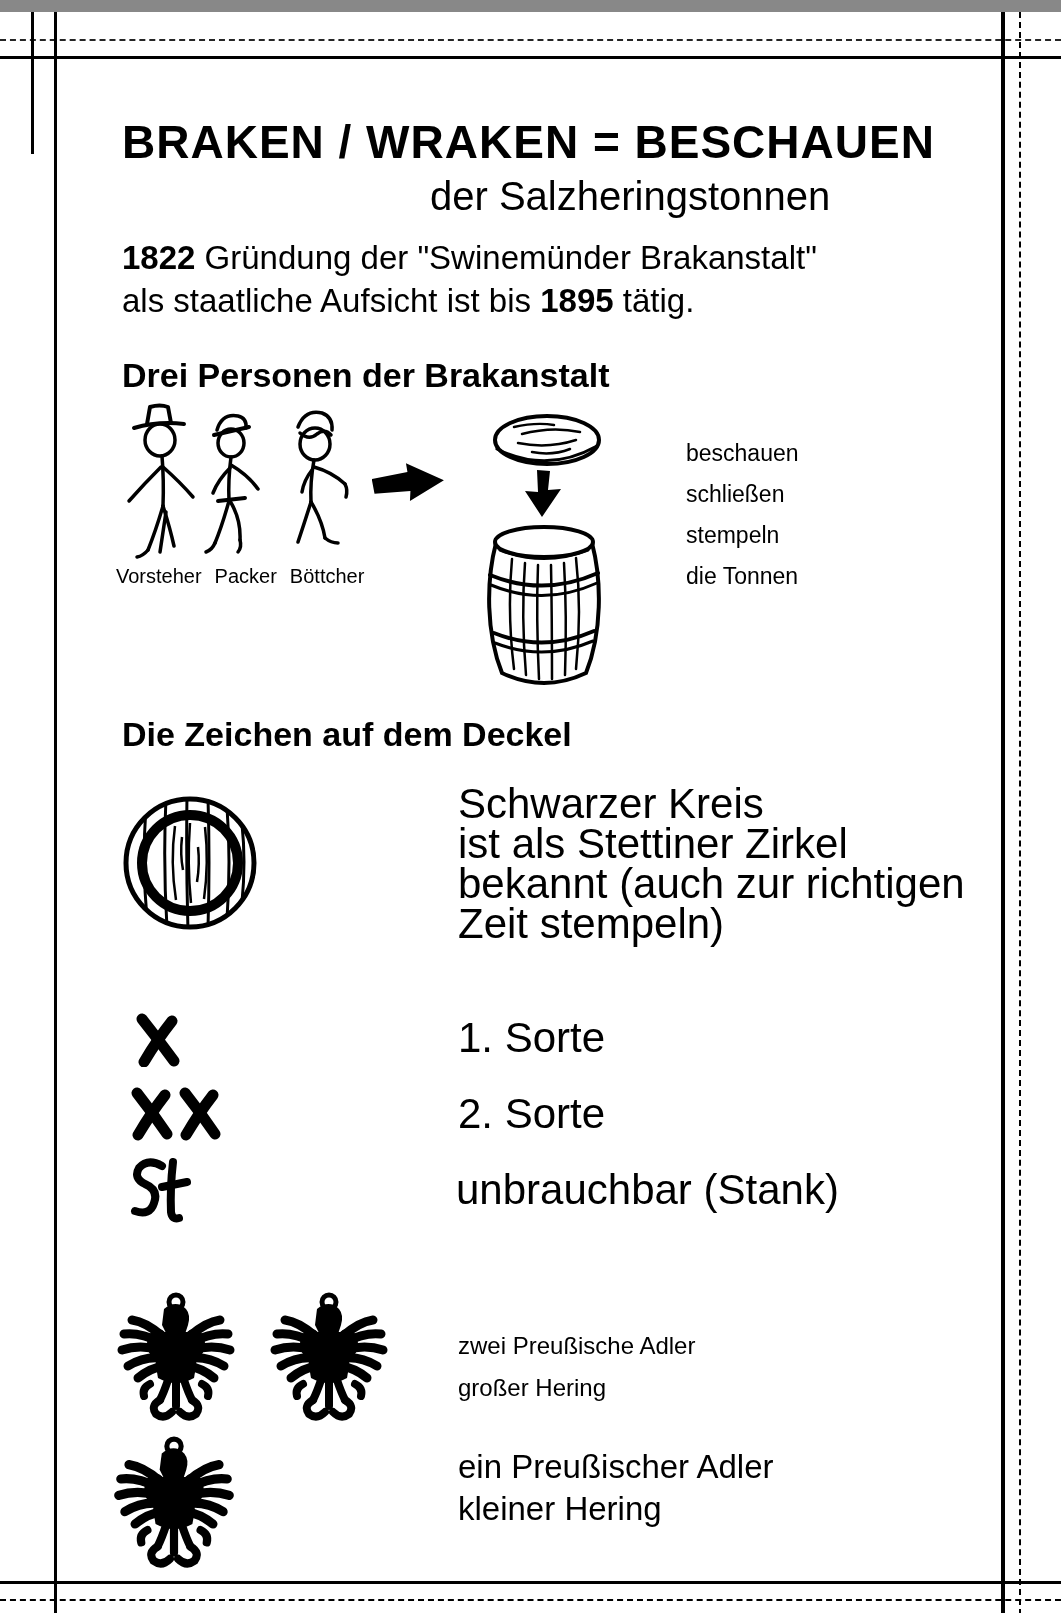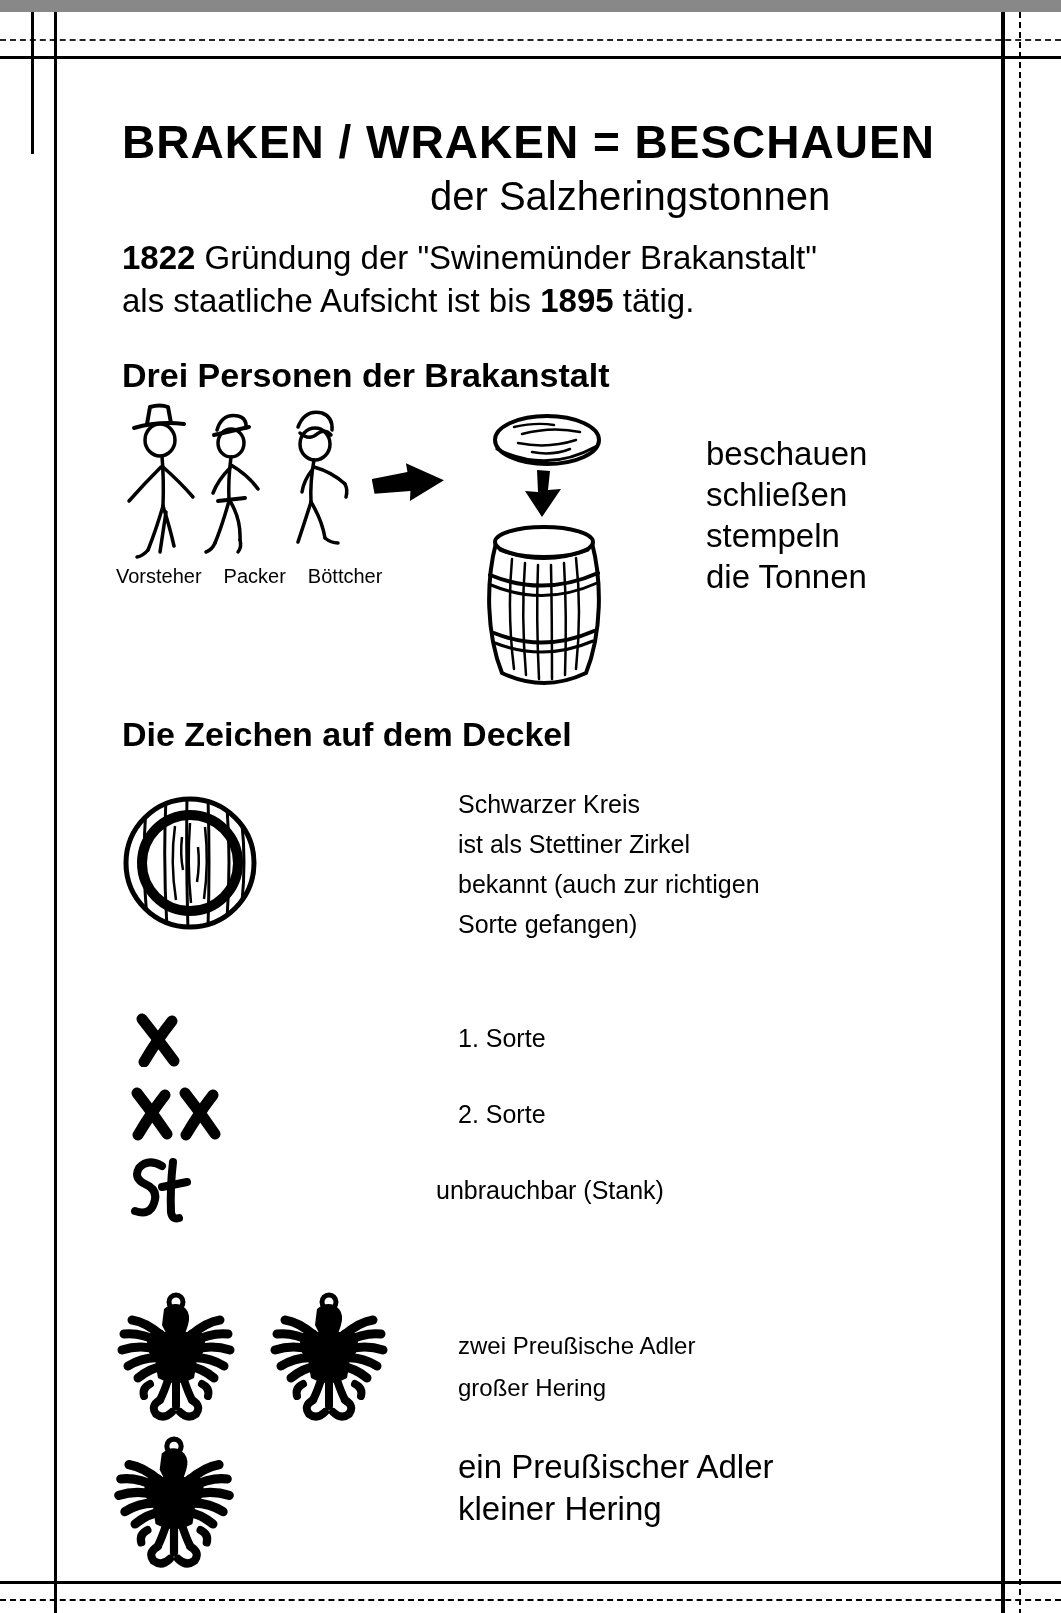--- a/index.html
+++ b/index.html
@@ -25,27 +25,27 @@
   .right-a{left:1001px;height:1613px;border-left:4px solid #000;}
   .right-b{left:1019px;height:1613px;border-left:2px dashed #000;}
   
   .title{top:103px;left:122px;width:820px;font-size:46px;font-weight:700;letter-spacing:1px;white-space:nowrap;}
   .subtitle{top:162px;left:430px;font-size:40px;white-space:nowrap;}
   .intro{top:224px;left:122px;font-size:33px;line-height:43px;width:760px;}
   .intro b{font-weight:700;text-align:right;}
   .h2{font-size:34px;font-weight:700;white-space:nowrap;}
   .heading-persons{top:344px;left:122px;}
   .heading-marks{top:703px;left:122px;}
-  .person-labels{top:553px;left:116px;display:flex;gap:22px;font-size:20px;}
-  .actions{top:421px;left:706px;font-size:33px;line-height:41px;}
-  .col-text{left:458px;font-size:25px;line-height:40px;}
+  .person-labels{top:553px;left:116px;display:flex;gap:13px;font-size:20px;}
+  .actions{top:421px;left:686px;font-size:23px;line-height:41px;}
+  .col-text{left:458px;font-size:42px;line-height:40px;}
   .circle-text{top:772px;}
   .sorte-1{top:1006px;}
   .sorte-2{top:1082px;text-align:center;}
-  .stank{top:1158px;left:436px;}
+  .stank{top:1158px;left:456px;}
   .eagles-2-text{top:1313px;font-size:24px;line-height:42px;}
   .eagle-1-text{top:1434px;font-size:33px;line-height:42px;}
   svg{display:block;}
   .nowrap{white-space:nowrap;}
 </style>
 </head>
 <body>
 
 <div class="page">
 
@@ -184,21 +184,21 @@
       <path d="M86,35 Q90,70 85,107"></path>
       <path d="M63,45 Q61,62 64,78"></path>
       <path d="M79,55 Q81,72 78,90"></path>
     </g>
   </svg>
 
   <div class="abs col-text circle-text">
     <div>Schwarzer Kreis</div>
     <div>ist als Stettiner Zirkel</div>
     <div>bekannt (auch zur richtigen</div>
-    <div>Sorte gefangen)</div>
+    <div>Zeit stempeln)</div>
   </div>
 
   <svg class="abs" style="left:133px;top:1000px" width="50" height="55" viewBox="0 0 50 55" aria-label="X">
     <g stroke="#000" stroke-width="11" stroke-linecap="round" fill="none">
       <path d="M9,7 Q25,27 41,49"></path>
       <path d="M39,9 Q24,28 11,50"></path>
     </g>
   </svg>
   <div class="abs col-text sorte-1">1. Sorte</div>
 

